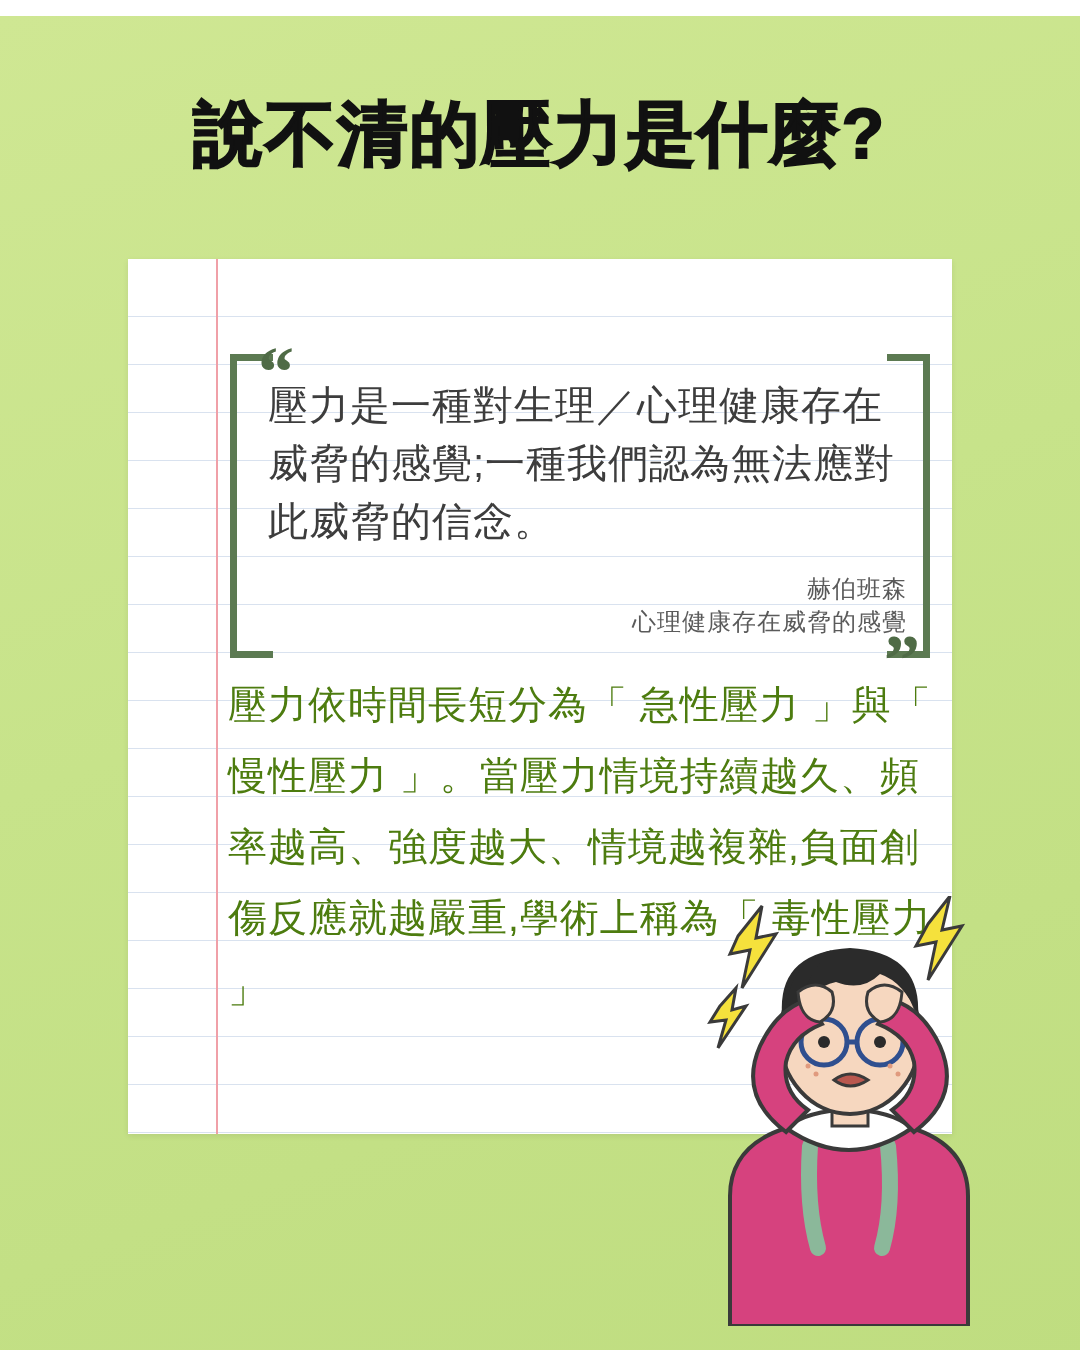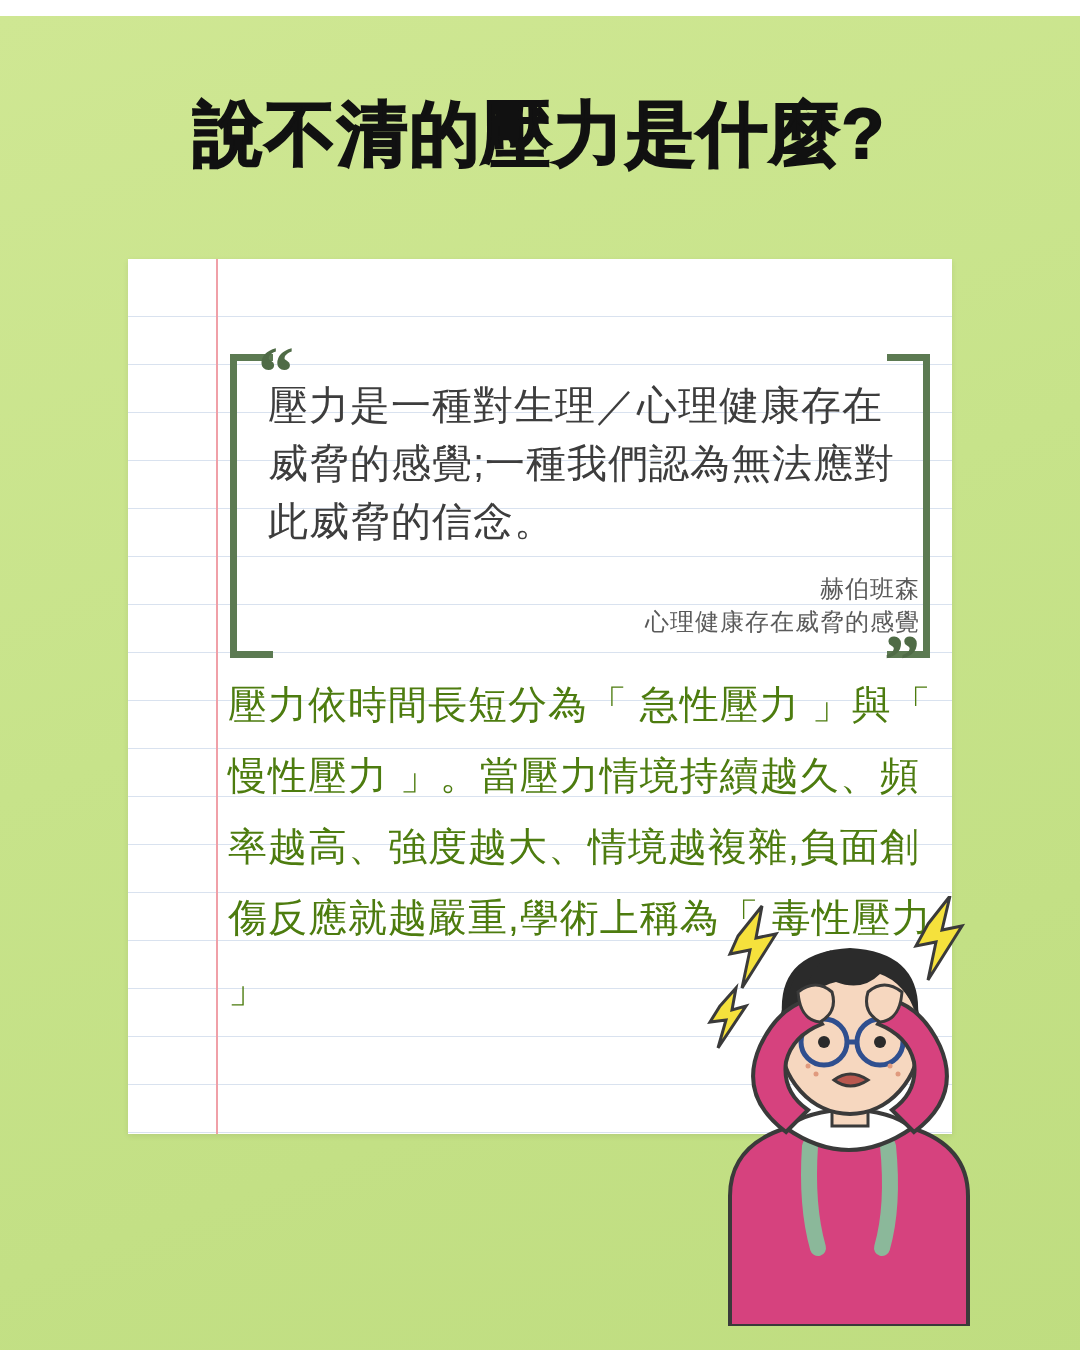--- a/index.html
+++ b/index.html
@@ -114,21 +114,21 @@
     top: 22px;
     width: 630px;
     font-size: 40px;
     line-height: 1.45;
     color: #3d3d3d;
     letter-spacing: 1px;
     font-family: "Liberation Sans", sans-serif;
   }
   .quote-attrib {
     position: absolute;
-    right: 10px;
+    right: 23px;
     bottom: 6px;
     text-align: right;
     font-size: 24px;
     line-height: 1.35;
     color: #5a5a5a;
     letter-spacing: 1px;
   }
 
   
   .body-text {

